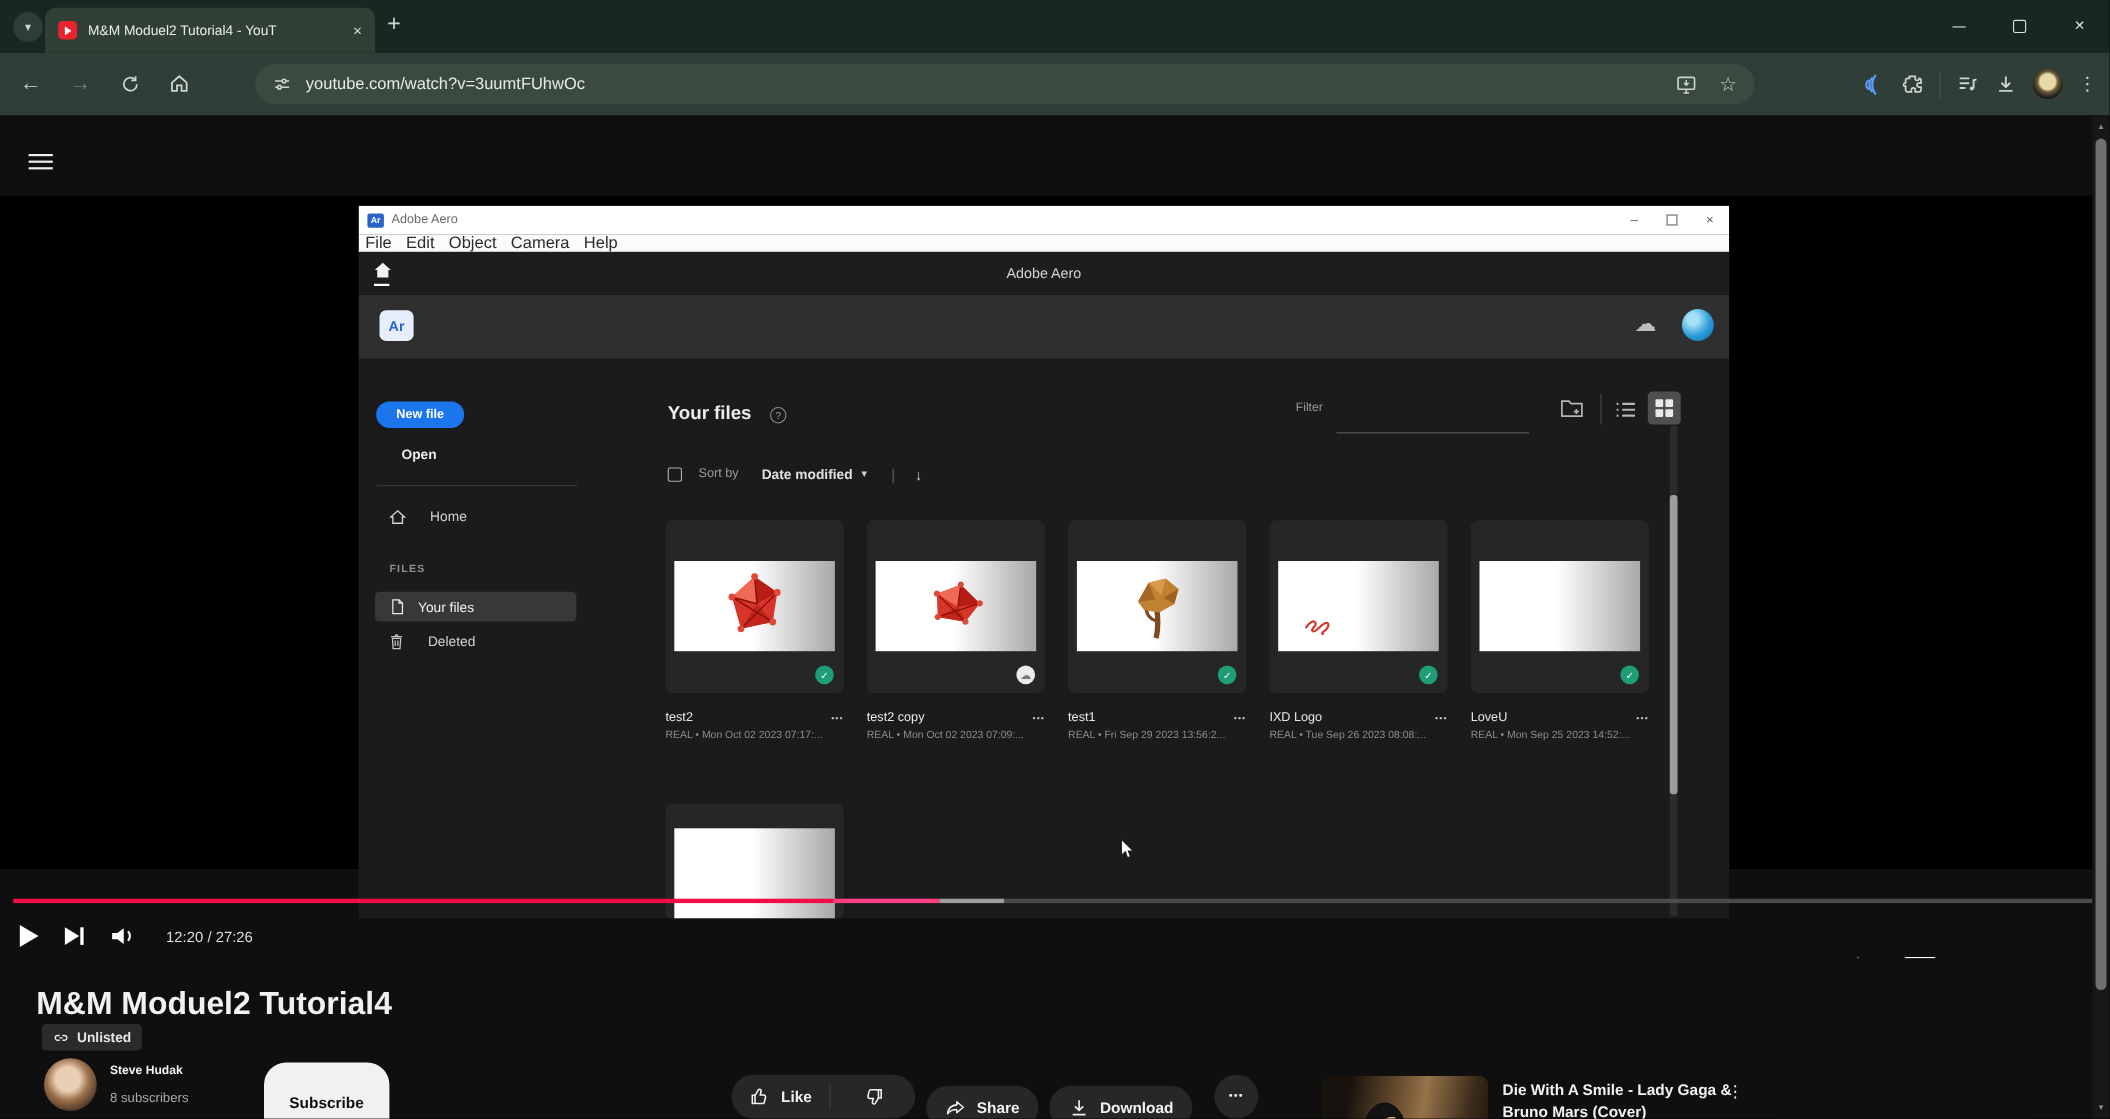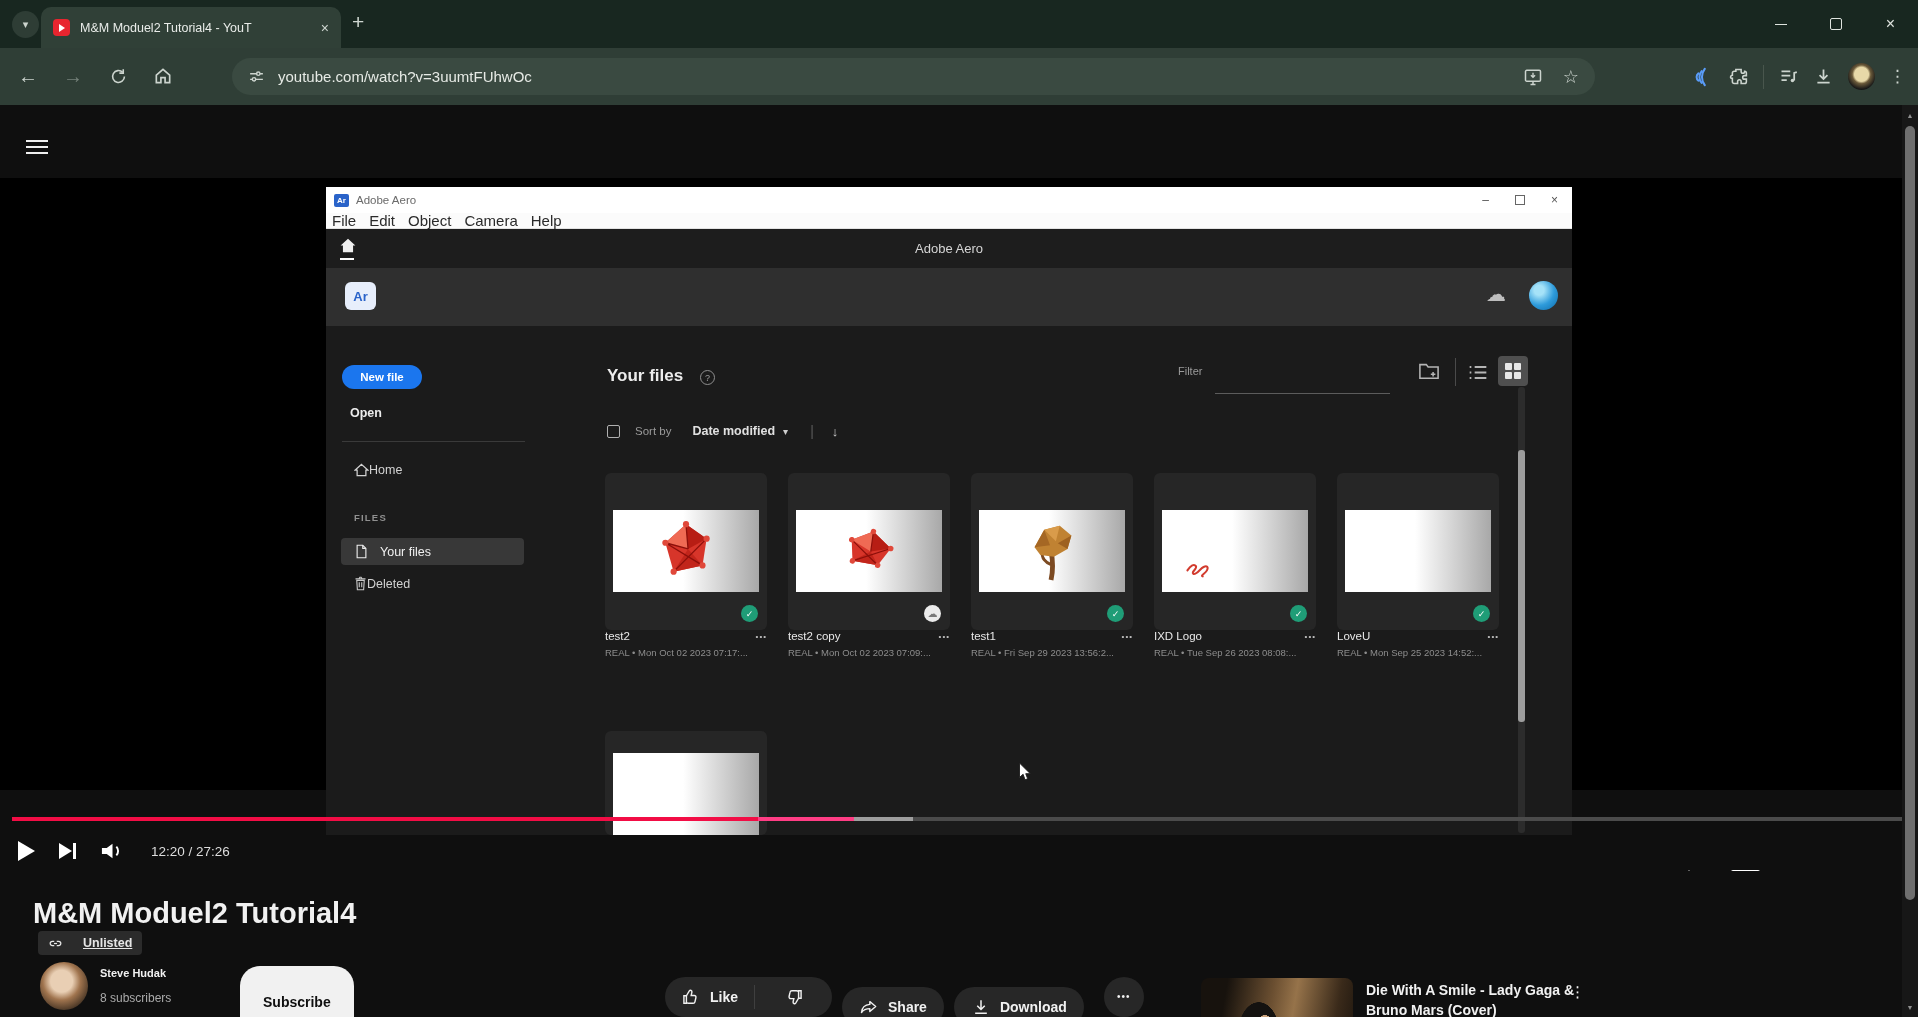--- a/index.html
+++ b/index.html
@@ -69,23 +69,23 @@
   .aero-home-ic{position:absolute;left:14px;top:9px;}
   .aero-home-underline{position:absolute;left:14px;top:29px;width:14px;height:2px;background:#fff;}
   .aero-centertitle{position:absolute;left:0;top:0;width:100%;height:39px;display:flex;align-items:center;justify-content:center;color:#d5d5d5;font-size:13px;}
   .aero-brandrow{position:absolute;left:0;top:81px;width:100%;height:58px;background:#2f2f2f;}
   .ar-tile{position:absolute;left:19px;top:14px;width:31px;height:28px;background:#e7eefb;border-radius:6px;color:#2a63c9;font-size:13px;font-weight:700;display:flex;align-items:center;justify-content:center;}
   .cloud-ic{position:absolute;right:66px;top:14px;color:#bdbdbd;font-size:20px;}
   .aero-avatar{position:absolute;right:14px;top:13px;width:29px;height:29px;border-radius:50%;background:radial-gradient(circle at 35% 32%,#a5e2f8 0 18%,#2e9bdb 55%,#0c6aa8);}
 
   
   .newfile-btn{position:absolute;left:16px;top:178px;width:80px;height:24px;border-radius:12px;background:#1b76ee;color:#fff;font-size:11.5px;font-weight:700;display:flex;align-items:center;justify-content:center;}
-  .open-label{position:absolute;left:24px;top:219px;color:#ececec;font-size:12.5px;font-weight:700;}
+  .open-label{position:absolute;left:39px;top:219px;color:#ececec;font-size:12.5px;font-weight:700;}
   .side-divider{position:absolute;left:16px;top:254px;width:183px;height:1px;background:#3a3a3a;}
-  .side-item{position:absolute;display:flex;align-items:center;color:#d2d2d2;font-size:12.5px;gap:0;}
+  .side-item{position:absolute;display:flex;align-items:flex-start;color:#d2d2d2;font-size:12.5px;gap:22px;}
   .files-label{position:absolute;left:28px;top:325px;color:#909090;font-size:9.5px;letter-spacing:1.2px;font-weight:700;}
   .yourfiles-row{position:absolute;left:15px;top:351px;width:183px;height:27px;background:#383838;border-radius:4px;display:flex;align-items:center;padding-left:14px;gap:12px;color:#f0f0f0;font-size:12.5px;box-sizing:border-box;}
 
   
   .aero-heading{position:absolute;left:281px;top:179px;color:#ececec;font-size:17px;font-weight:700;}
   .help-circle{position:absolute;left:374px;top:183px;width:15px;height:15px;border:1.4px solid #8f8f8f;border-radius:50%;color:#9f9f9f;font-size:9px;display:flex;align-items:center;justify-content:center;box-sizing:border-box;}
   .filter-label{position:absolute;left:852px;top:178px;color:#9a9a9a;font-size:11px;}
   .filter-line{position:absolute;left:889px;top:206px;width:175px;height:1px;background:#5c5c5c;}
   .folderplus-ic{position:absolute;left:1092px;top:174px;}
   .view-sep{position:absolute;left:1129px;top:171px;width:1px;height:28px;background:#4a4a4a;}
@@ -101,21 +101,21 @@
   .sort-pipe{margin-left:22px;color:#5a5a5a;font-size:14px;}
   .sort-down{margin-left:18px;color:#d0d0d0;font-size:13px;font-weight:700;}
 
   .filesrow{position:absolute;left:279px;top:286px;display:flex;gap:21px;}
   .file{width:162px;}
   .fcard{position:relative;width:162px;height:157px;background:#262626;border-radius:6px;}
   .fthumb{position:absolute;left:8px;top:37px;width:146px;height:82px;background:linear-gradient(90deg,#ffffff 0 48%,#a8a8a8);display:flex;align-items:center;justify-content:center;overflow:hidden;}
   .fbadge{position:absolute;right:9px;bottom:8px;width:17px;height:17px;border-radius:50%;display:flex;align-items:center;justify-content:center;font-size:9px;}
   .fbadge.green{background:#1f9d77;color:#fff;}
   .fbadge.cloudb{background:#ececec;color:#7a7a7a;font-size:10px;}
-  .fnamerow{display:flex;align-items:center;justify-content:space-between;}
+  .fnamerow{margin-top:16px;display:flex;align-items:center;justify-content:space-between;}
   .fname{color:#e8e8e8;font-size:11.5px;}
   .fmore{color:#c0c0c0;font-size:8px;letter-spacing:1px;}
   .fmeta{margin-top:5px;color:#8d8d8d;font-size:9.5px;white-space:nowrap;overflow:hidden;width:162px;}
   .rowtwo{position:absolute;left:279px;top:544px;width:162px;height:104px;background:#262626;border-radius:6px;}
   .rowtwo .fthumb{top:22px;}
   .aero-scrolltrack{position:absolute;left:1192px;top:200px;width:7px;height:446px;background:#2c2c2c;border-radius:3px;}
   .aero-scrollthumb{position:absolute;left:1192px;top:263px;width:7px;height:272px;background:#9d9d9d;border-radius:3px;}
 
   .cursor{position:absolute;left:1018px;top:585px;}
 
@@ -136,21 +136,21 @@
   .time{color:#ddd;font-size:13.5px;margin-left:2px;}
   .ctrl-right{position:absolute;right:44px;top:682px;height:42px;display:flex;align-items:center;gap:31px;}
   .cc-ic{width:27px;height:19px;background:#f1f1f1;border-radius:3px;color:#111;font-size:9.5px;font-weight:700;display:flex;align-items:center;justify-content:center;letter-spacing:0.5px;}
   .mini-ic{width:25px;height:19px;border:2px solid #fff;border-radius:2px;position:relative;}
   .mini-ic i{position:absolute;right:2px;bottom:2px;width:10px;height:7px;background:#fff;}
   .theater-ic{width:27px;height:15px;border:2px solid #fff;border-radius:2px;}
 
   
   .below{position:absolute;top:871px;left:0;width:100%;height:146px;background:#0f0f0f;}
   .vtitle{position:absolute;left:33px;top:26px;color:#f1f1f1;font-size:29px;font-weight:700;}
-  .vbadge{position:absolute;left:38px;top:60px;height:24px;background:#2b2b2b;border-radius:4px;display:flex;align-items:center;padding:0 10px;gap:20px;color:#e6e6e6;font-size:12.5px;font-weight:700;text-decoration:underline;}
+  .vbadge{position:absolute;left:38px;top:60px;height:24px;background:#2b2b2b;border-radius:4px;display:flex;align-items:center;padding:0 10px;gap:7px;color:#e6e6e6;font-size:12.5px;font-weight:700;}
   .ch-avatar{position:absolute;left:40px;top:91px;width:48px;height:48px;border-radius:50%;background:radial-gradient(circle at 45% 40%,#e9cfb4 0 28%,#a0744e 48%,#4a3726 75%,#242424);}
   .ch-name{position:absolute;left:100px;top:96px;color:#f1f1f1;font-size:11px;font-weight:700;}
   .ch-subs{position:absolute;left:100px;top:120px;color:#aaa;font-size:12px;}
   .subscribe{position:absolute;left:240px;top:95px;height:40px;border-radius:20px;background:#f1f1f1;color:#0f0f0f;font-size:14px;font-weight:700;display:flex;align-items:center;padding:16px 23px;}
   .actions{position:absolute;left:665px;top:95px;display:flex;align-items:center;gap:10px;}
   .pill{height:40px;border-radius:20px;background:#272727;color:#f1f1f1;display:flex;align-items:center;font-size:14px;font-weight:700;box-sizing:border-box;}
   .likepill{width:167px;padding:0 0 0 16px;}
   .likepill .lbl{margin-left:9px;}
   .ldiv{width:1px;height:24px;background:#3f3f3f;margin-left:16px;}
   .dislike-zone{flex:1;display:flex;align-items:center;justify-content:center;}

